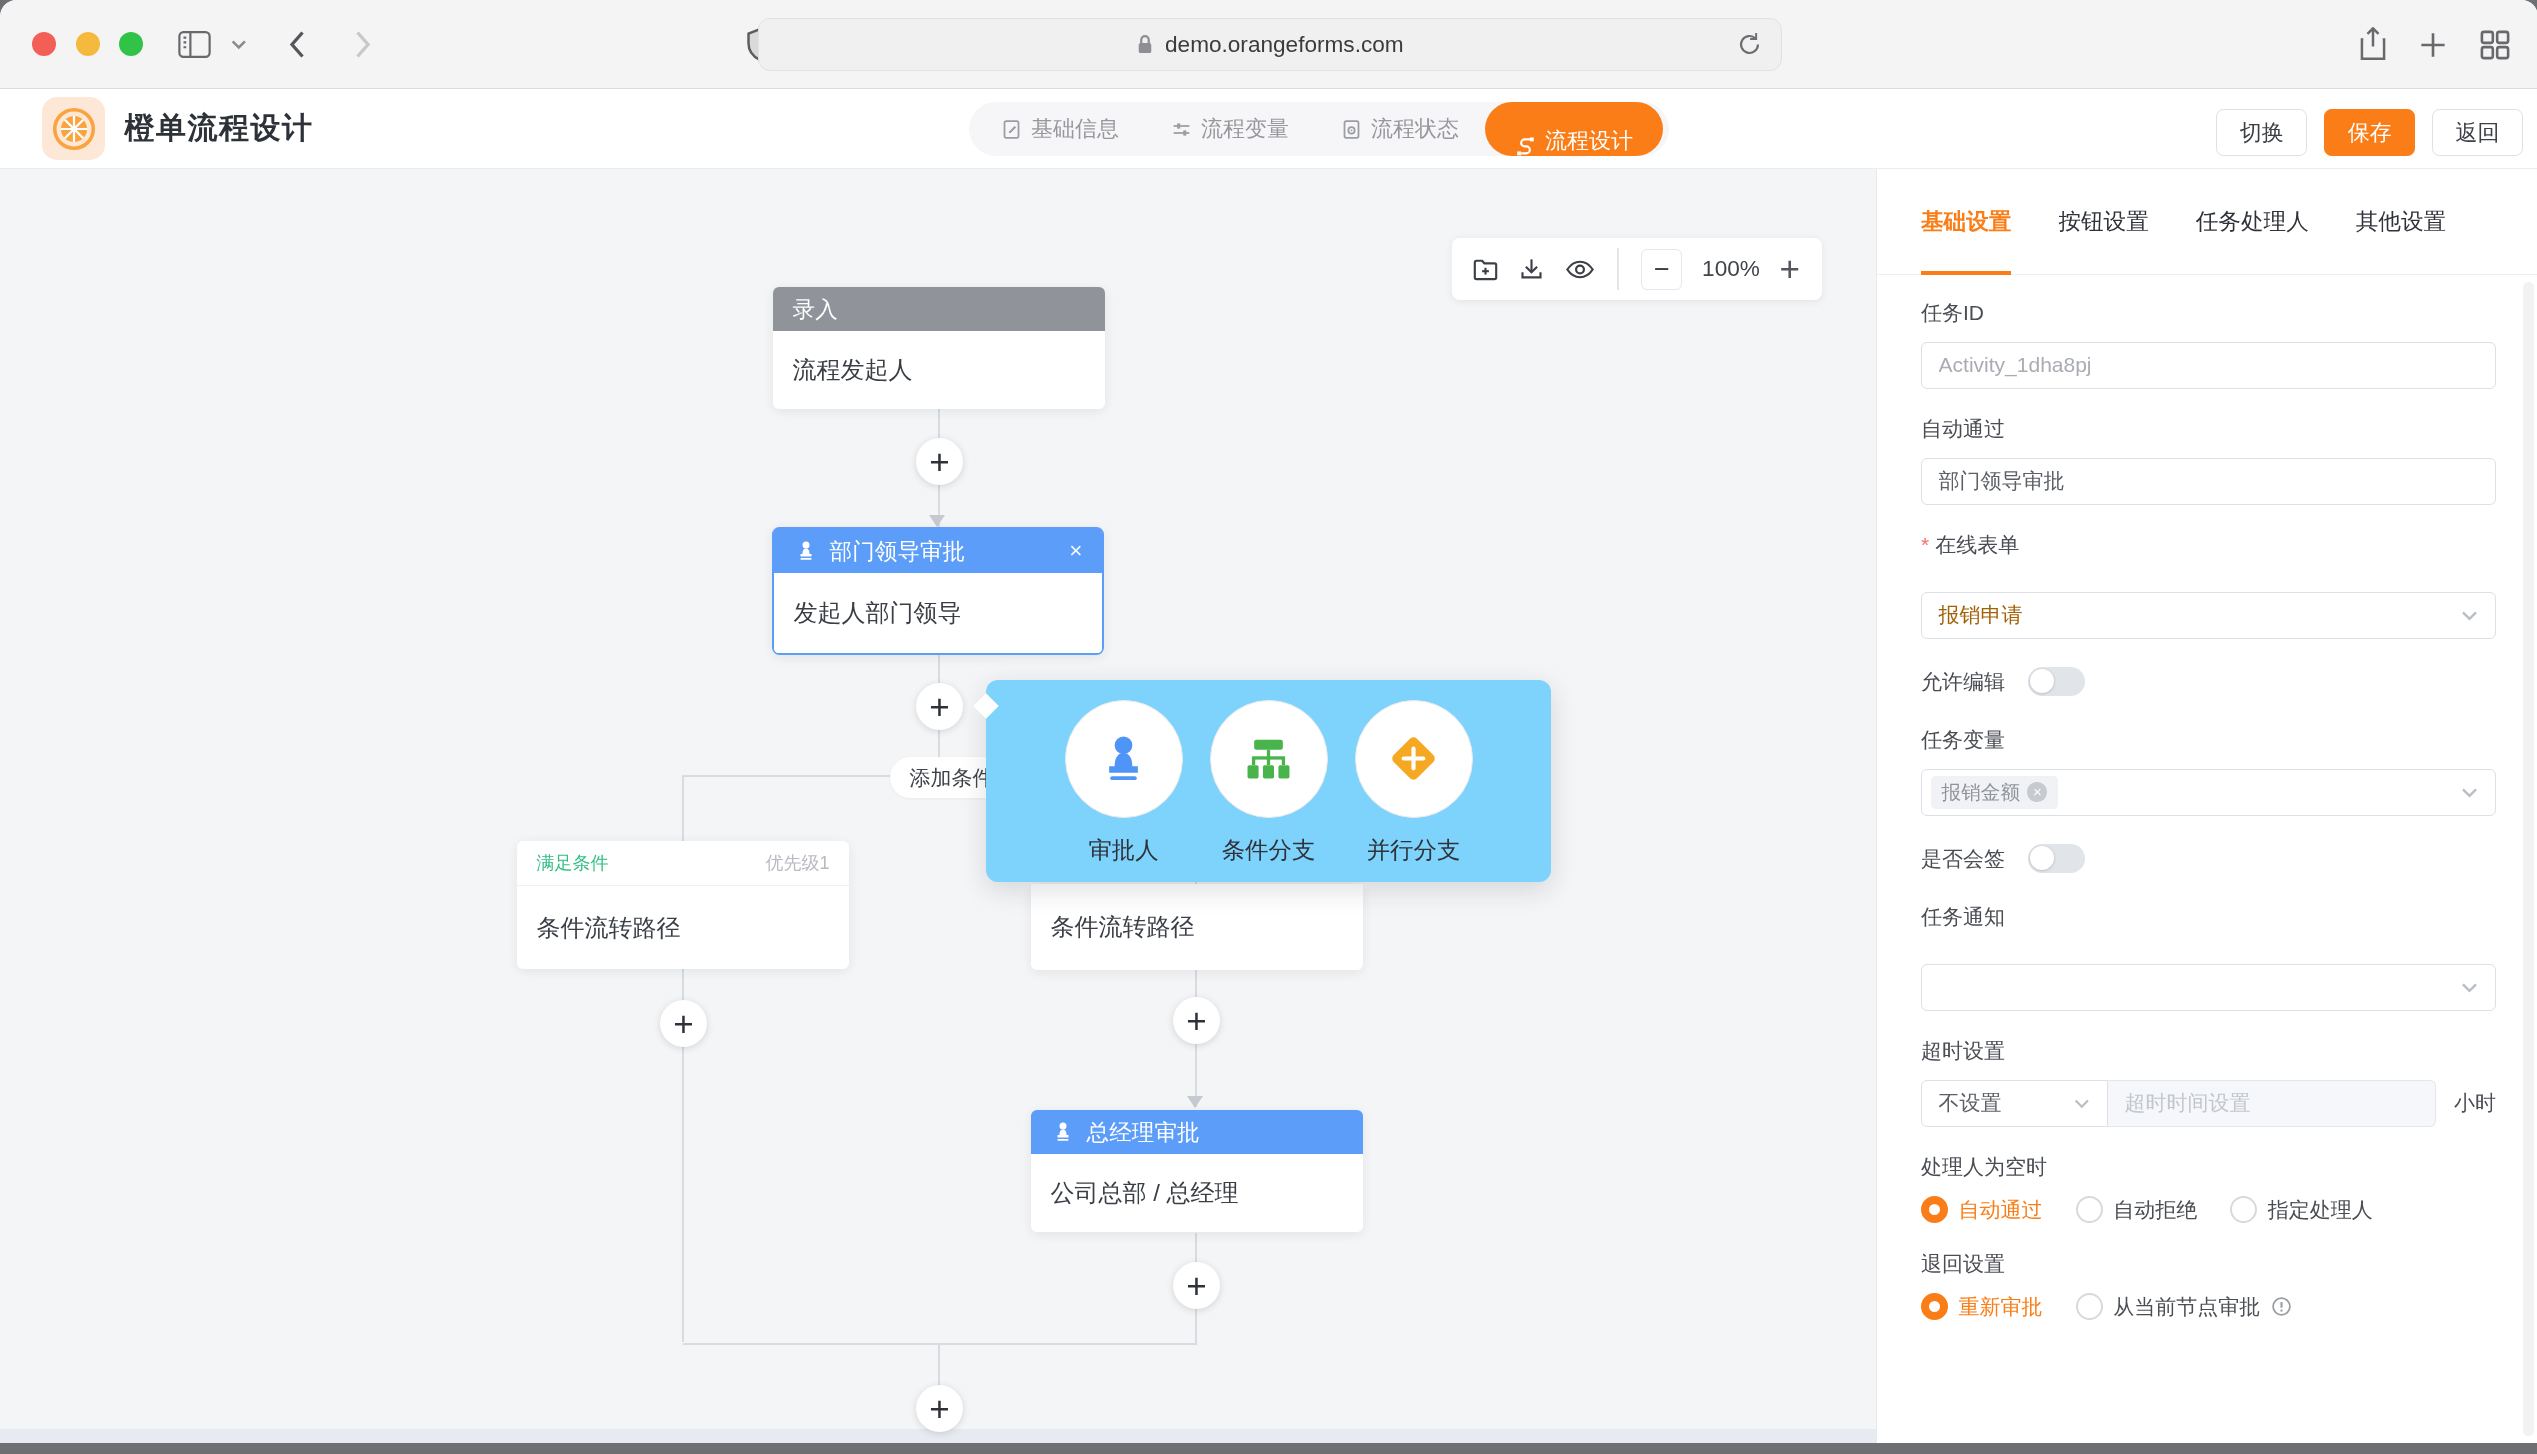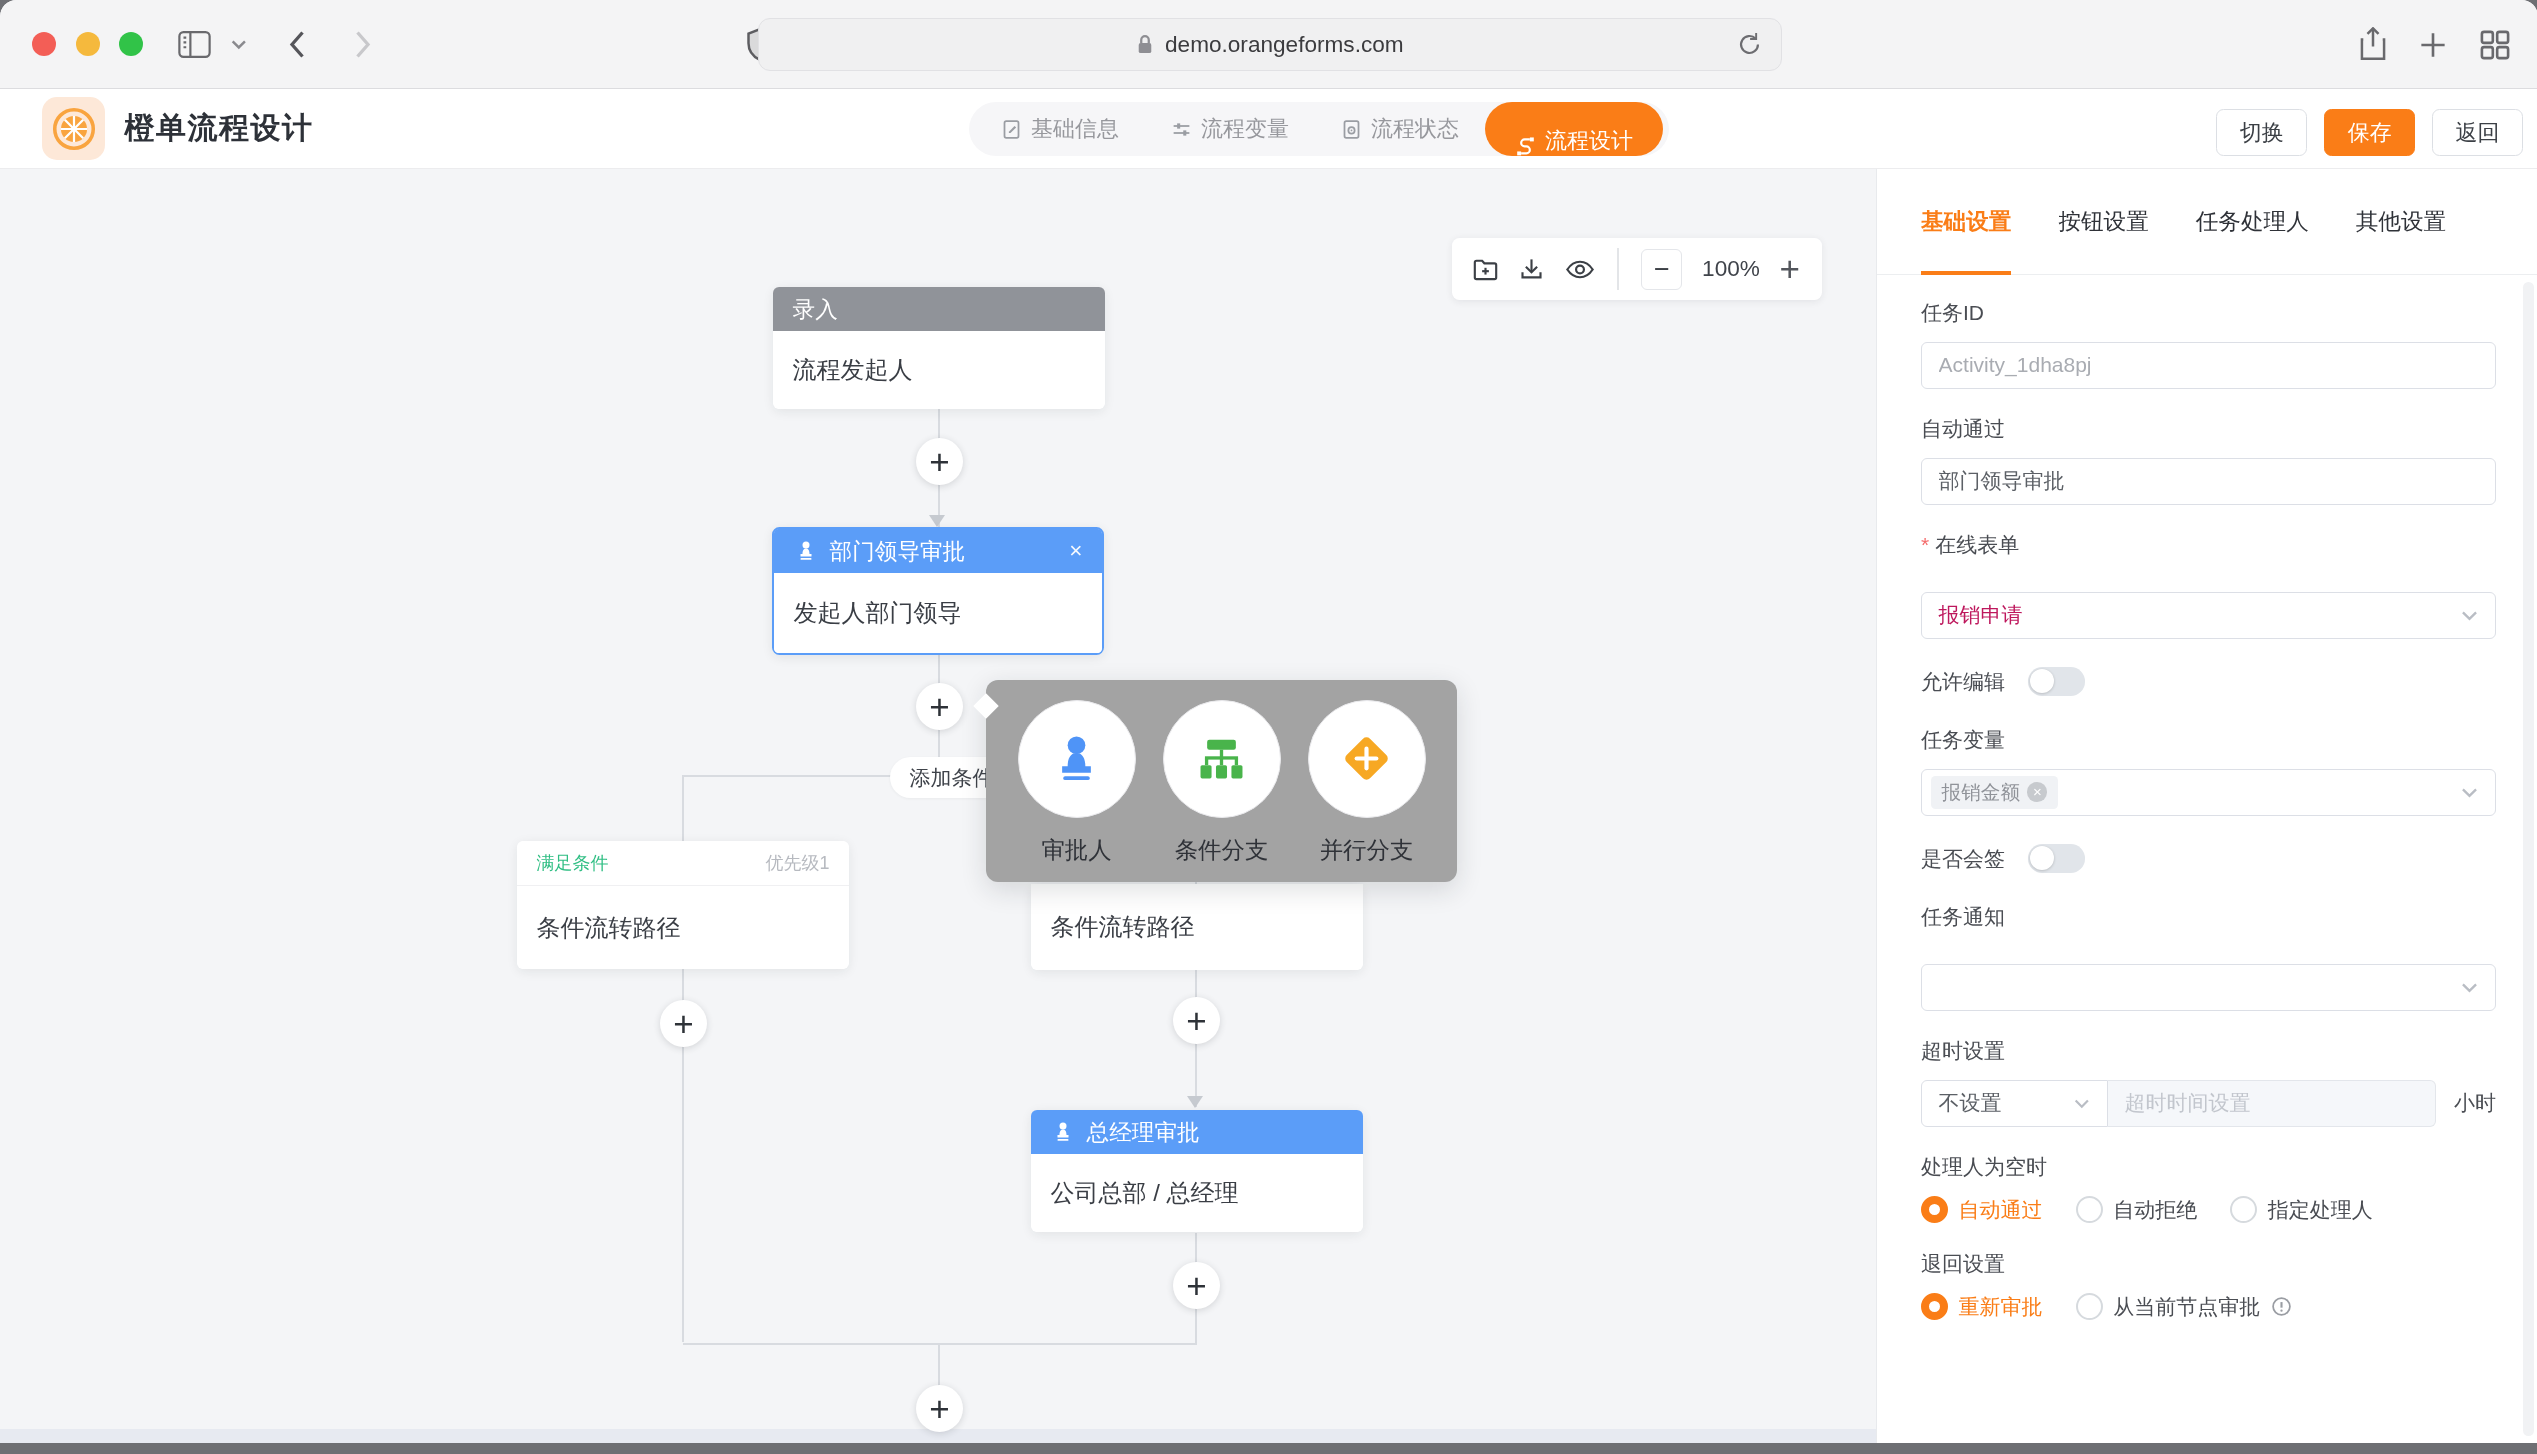--- a/index.html
+++ b/index.html
@@ -49,42 +49,42 @@
   .cond-priority { margin-left:auto; color:#b7bac0; }
 
   .tag-pill { position:absolute; height:41px; padding:0 19.6px; background:#fff; border-radius:20.4px; display:flex; align-items:center; font-size:21px; color:#3f434a; z-index:2; box-shadow:0 0.8px 3px rgba(40,44,52,.06); }
 
   .ctoolbar { position:absolute; left:1452px; top:69px; width:370px; height:62px; background:#fff; border-radius:7.5px; box-shadow:0 1.5px 7.5px rgba(40,44,52,.08); display:flex; align-items:center; padding:0 19.6px; gap:19.6px; z-index:3; }
   .ct-div { width:1.5px; height:42px; background:#e3e5e8; margin:0 3px; }
   .zoom-out { width:41px; height:41px; border:1.5px solid #e4e6ea; border-radius:6px; display:flex; align-items:center; justify-content:center; font-size:27px; color:#3c4046; }
   .zoom-val { font-size:22.6px; color:#3f434a; }
   .zoom-in { font-size:35px; color:#53565c; font-weight:300; }
 
-  .popup { position:absolute; left:986px; top:511px; width:471px; height:202px; background:#a3a3a3; border-radius:12px; box-shadow:0 7.5px 27px rgba(31,35,41,.14); z-index:4; display:flex; justify-content:center; gap:27px; padding-top:19.6px; }
+  .popup { position:absolute; left:986px; top:511px; width:565px; height:202px; background:#7dd3fc; border-radius:12px; box-shadow:0 7.5px 27px rgba(31,35,41,.14); z-index:4; display:flex; justify-content:center; gap:27px; padding-top:19.6px; }
   .popup::before { content:""; position:absolute; left:-9px; top:16.6px; width:18px; height:18px; background:#fff; transform:rotate(45deg); }
   .popup-item { display:flex; flex-direction:column; align-items:center; }
   .popup-circle { width:118px; height:118px; border-radius:50%; border:1.5px solid #e9e9ec; display:flex; align-items:center; justify-content:center; background:#fff; }
   .popup-label { margin-top:16.6px; font-size:23.4px; color:#2f3238; }
 
   .canvas-hscroll { position:absolute; left:0; bottom:0; width:100%; height:13.6px; background:#e7eaf1; }
 
   
   .sidebar { position:relative; width:662px; background:#fff; border-left:0.8px solid #e8eaed; }
   .sb-tabs { display:flex; align-items:center; height:106px; padding:0 44px; gap:47px; border-bottom:0.8px solid #eceef0; }
   .sb-tab { font-size:22.6px; color:#2f3238; position:relative; height:106px; display:flex; align-items:center; }
   .sb-tab.active { color:#fa7d17; font-weight:bold; }
   .sb-tab.active::after { content:""; position:absolute; left:0; right:0; bottom:0; height:3.8px; background:#fa7d17; }
   .sb-body { padding:22.6px 42px 0 44px; }
   .fgroup { margin-bottom:25px; }
   .flabel { font-size:21px; color:#4a4d53; line-height:29px; margin-bottom:15px; display:flex; align-items:center; gap:6px; }
   .req { color:#f56c6c; font-size:21px; }
   .finput { height:47px; border:1.5px solid #dcdfe6; border-radius:6px; display:flex; align-items:center; padding:0 16.6px; font-size:21px; background:#fff; position:relative; }
   .finput input { border:none; outline:none; background:transparent; width:100%; font-size:21px; font-family:inherit; color:#5c6066; }
   .finput input.dimmed { color:#a9acb2; }
-  .fselect { color:#be185d;margin-top:33px; }
+  .fselect { color:#a16207;margin-top:33px; }
   .chev { position:absolute; right:15px; top:50%; transform:translateY(-50%); }
   .inline-row { display:flex; align-items:center; gap:22.6px; height:36px; }
   .toggle { width:57px; height:29px; border-radius:14.3px; background:#e1e5ea; position:relative; }
   .toggle::after { content:""; position:absolute; left:2.3px; top:2.3px; width:24px; height:24px; border-radius:50%; background:#fff; box-shadow:0 0.8px 3px rgba(0,0,0,.2); }
   .vtag { height:33px; background:#f0f2f5; border-radius:4.5px; display:flex; align-items:center; gap:7.5px; padding:0 10.6px; font-size:19.6px; color:#909399; }
   .vtag .rm { width:19.6px; height:19.6px; border-radius:50%; background:#c7cace; color:#fff; font-size:15px; display:flex; align-items:center; justify-content:center; line-height:0; }
   .timeout-row { display:flex; align-items:center; }
   .to-select { width:187px; height:47px; border:1.5px solid #dcdfe6; border-radius:6px 0 0 6px; display:flex; align-items:center; padding:0 16.6px; font-size:21px; color:#5c6066; position:relative; background:#fff; }
   .to-input { flex:1; height:47px; border:1.5px solid #e3e6eb; border-left:none; border-radius:0 6px 6px 0; background:#f5f7fa; display:flex; align-items:center; padding:0 16.6px; }
   .to-input input { border:none; outline:none; background:transparent; width:100%; font-size:21px; font-family:inherit; color:#8b8f96; }

